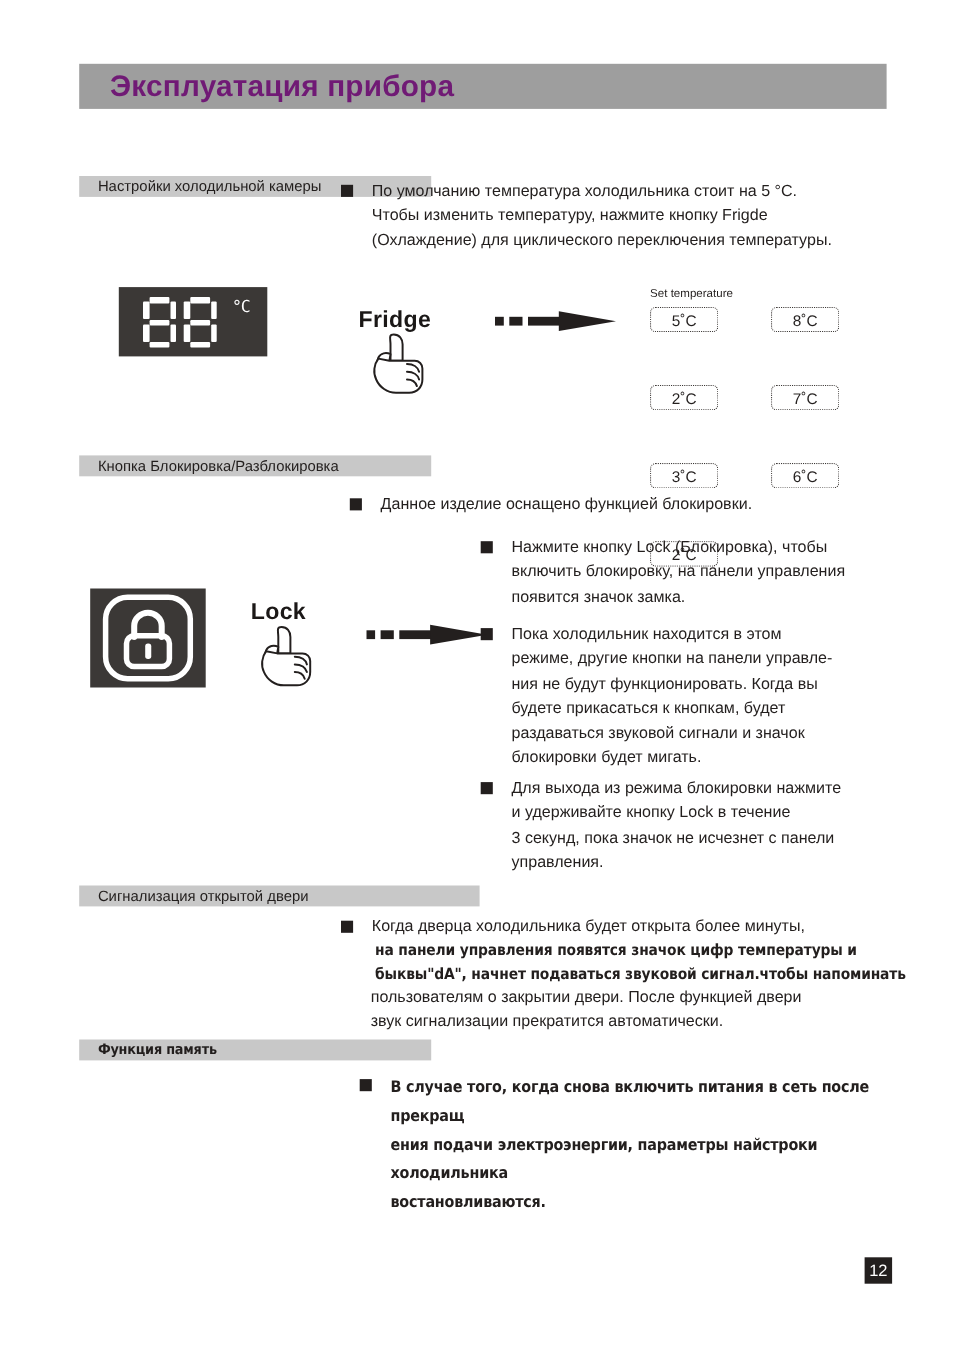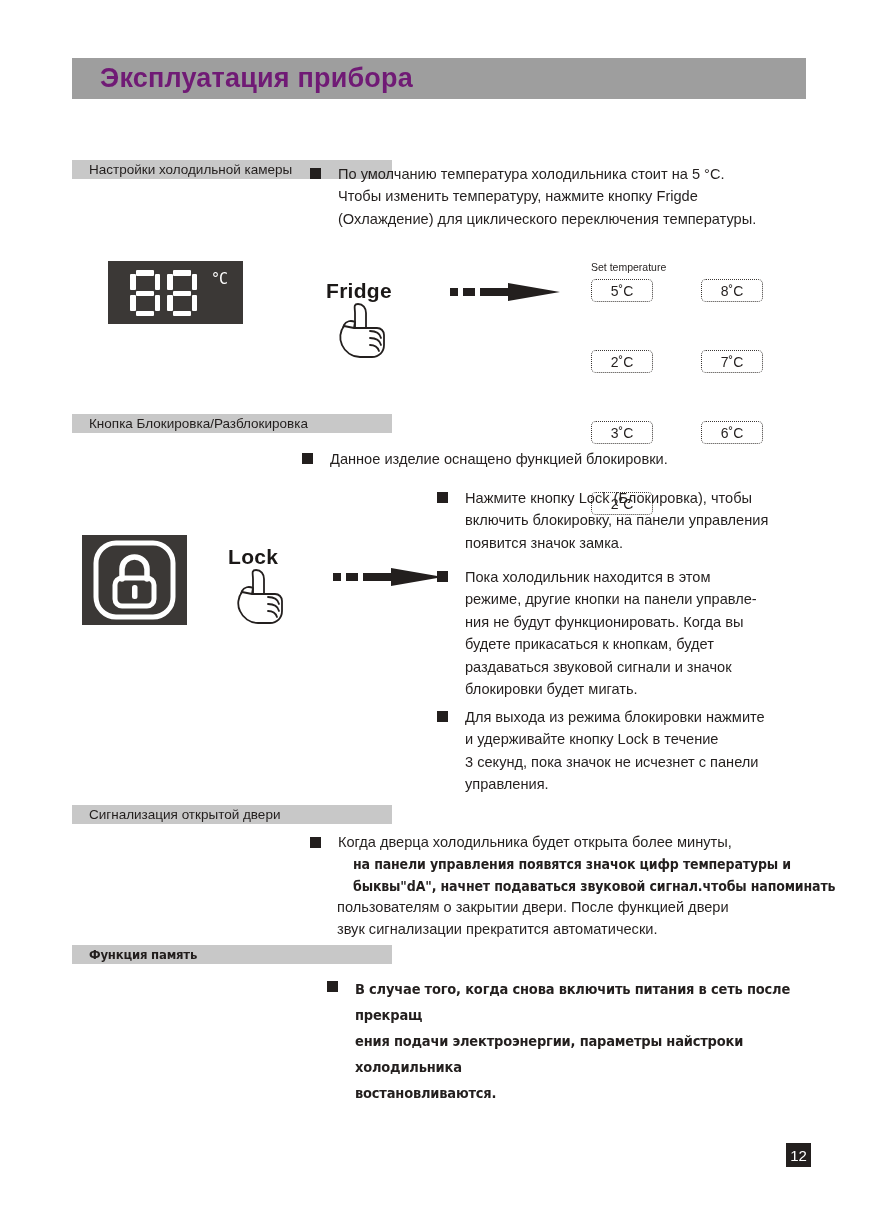--- a/index.html
+++ b/index.html
@@ -278,21 +278,21 @@
     <div class="temp-cell">6˚C</div>
     <div class="temp-cell">2˚C</div>
     <div class="temp-cell empty"></div>
   </div>
 </div>
 
 <div class="section-band" style="left:72px; top:414px; width:320px;">
   <div class="band-text">Кнопка Блокировка/Разблокировка</div>
 </div>
 
-<div class="bullet-block" style="left:302px; top:448px; width:510px;">
+<div class="bullet-block" style="left:318px; top:448px; width:510px;">
   <div class="bullet-sq"></div>
   <div class="bullet-text">Данное изделие оснащено функцией блокировки.</div>
 </div>
 
 <div class="bullet-block" style="left:437px; top:487px; width:390px;">
   <div class="bullet-sq"></div>
   <div class="bullet-text">Нажмите кнопку Lock (Блокировка), чтобы
 включить блокировку, на панели управления
 появится значок замка.</div>
 </div>
@@ -336,30 +336,30 @@
   </g>
 </svg>
 
 <svg class="arrow" style="left:333px; top:566px;" width="110" height="22" viewBox="0 0 110 22">
   <rect x="0" y="7" width="8" height="8" fill="#231f1e"></rect>
   <rect x="13" y="7" width="12" height="8" fill="#231f1e"></rect>
   <rect x="30" y="7" width="38" height="8" fill="#231f1e"></rect>
   <polygon points="58,2 110,11 58,20" fill="#231f1e"></polygon>
 </svg>
 
-<div class="section-band" style="left:72px; top:805px; width:320px;text-align:center;">
+<div class="section-band" style="left:72px; top:805px; width:364px;text-align:center;">
   <div class="band-text">Сигнализация открытой двери</div>
 </div>
 
 <div class="bullet-block" style="left:310px; top:832px; width:520px;">
   <div class="bullet-sq"></div>
   <div class="bullet-text tight">Когда дверца холодильника будет открыта более    минуты,</div>
 </div>
 <div style="position:absolute; left:337px; top:853px; width:500px;">
-  <div class="bullet-text semibold" style="margin-left:16px;">на панели управления появятся значок цифр температуры и
+  <div class="bullet-text semibold" style="margin-left:4px;">на панели управления появятся значок цифр температуры и
 быквы"dA", начнет подаваться звуковой сигнал.чтобы напоминать</div>
 </div>
 <div style="position:absolute; left:337px; top:897px; width:500px;">
   <div class="bullet-text tight" style="margin-left:0;">пользователям о закрытии двери. После функцией двери
 звук сигнализации прекратится автоматически.</div>
 </div>
 
 <div class="section-band condensed" style="left:72px; top:945px; width:320px;">
   <div class="band-text">Функция память</div>
 </div>

